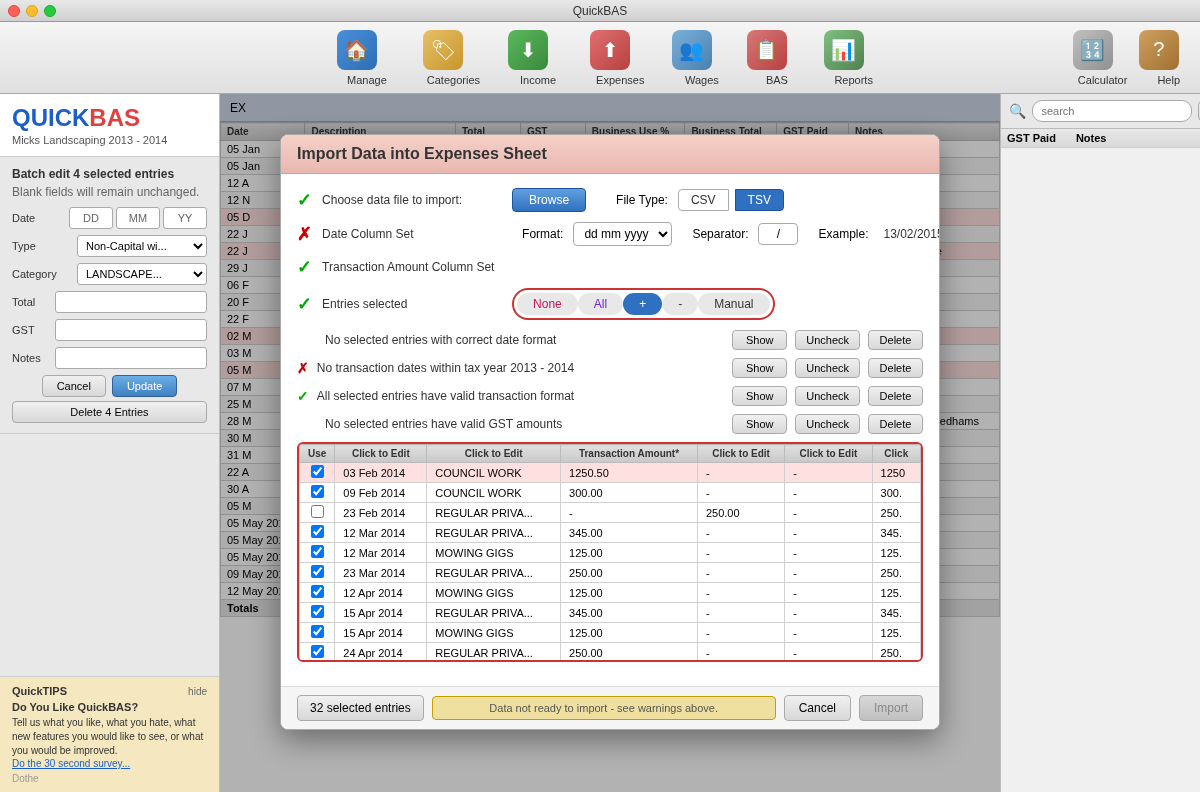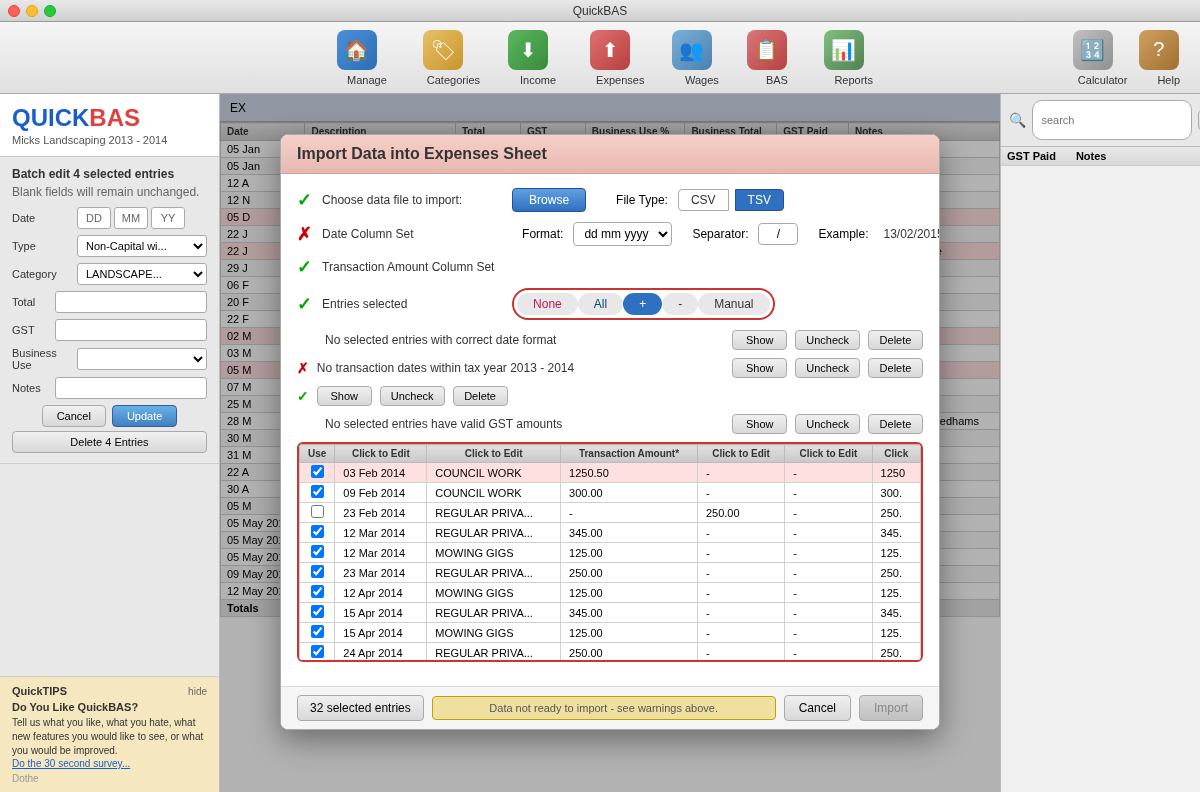--- a/index.html
+++ b/index.html
@@ -42,21 +42,21 @@
     .logo-text { font-size: 24px; font-weight: bold; }
     .logo-quick { color: #1a5fc8; }
     .logo-bas { color: #e04040; }
     .logo-subtitle { font-size: 11px; color: #555; margin-top: 2px; }
     .batch-edit-panel { padding: 10px 12px; background: #e8e8e8; border-bottom: 1px solid #ccc; }
     .batch-edit-title { font-size: 12px; font-weight: bold; color: #333; margin-bottom: 4px; }
     .batch-edit-sub { font-size: 12px; color: #666; margin-bottom: 8px; }
     .form-row { display: flex; align-items: center; margin-bottom: 6px; }
     .form-label { width: 65px; font-size: 11px; color: #333; }
     .date-inputs { display: flex; gap: 3px; }
-    .date-box { width: 34px; height: 22px; border: 1px solid #aaa; background: white; border-radius: 3px; text-align: center; font-size: 11px; color: #666; display: flex; align-items: center; justify-content: center; }
+    .date-box { width: 44px; height: 22px; border: 1px solid #aaa; background: white; border-radius: 3px; text-align: center; font-size: 11px; color: #666; display: flex; align-items: center; justify-content: center; }
     .form-select { height: 22px; border: 1px solid #aaa; background: white; border-radius: 3px; font-size: 11px; padding: 0 4px; flex: 1; }
     .form-input { height: 22px; border: 1px solid #aaa; background: white; border-radius: 3px; font-size: 11px; padding: 0 4px; flex: 1; }
     .btn-row { display: flex; gap: 6px; margin-top: 6px; justify-content: center; }
     .btn-cancel { padding: 4px 14px; background: linear-gradient(to bottom, #f0f0f0, #d8d8d8); border: 1px solid #aaa; border-radius: 4px; font-size: 11px; cursor: pointer; }
     .btn-update { padding: 4px 14px; background: linear-gradient(to bottom, #6ab0e8, #4080c0); border: 1px solid #3060a0; border-radius: 4px; font-size: 11px; color: white; cursor: pointer; }
     .btn-delete { padding: 4px 10px; background: linear-gradient(to bottom, #f0f0f0, #d8d8d8); border: 1px solid #aaa; border-radius: 4px; font-size: 11px; cursor: pointer; margin-top: 4px; width: 100%; }
 
     .quicktips { padding: 8px 12px; background: #f5e8c0; border-top: 1px solid #ccc; margin-top: auto; }
     .quicktips-header { display: flex; justify-content: space-between; align-items: center; margin-bottom: 4px; }
     .quicktips-title { font-size: 11px; font-weight: bold; color: #333; }
@@ -74,21 +74,21 @@
     .expenses-table th { background: linear-gradient(to bottom, #e8e8e8, #d0d0d0); border: 1px solid #bbb; padding: 3px 6px; text-align: left; font-size: 10px; color: #333; white-space: nowrap; position: sticky; top: 0; z-index: 1; }
     .expenses-table td { border: 1px solid #d0d0d0; padding: 2px 6px; white-space: nowrap; font-size: 11px; }
     .row-normal { background: white; }
     .row-alt { background: #f8f8f8; }
     .row-pink { background: #ffe0e0; }
     .row-total { background: #e8e8e8; font-weight: bold; }
 
     
     .right-panel { width: 200px; background: #f0f0f0; border-left: 1px solid #bbb; }
     .search-bar { display: flex; align-items: center; padding: 6px 8px; gap: 6px; background: #e8e8e8; border-bottom: 1px solid #bbb; }
-    .search-input { flex: 1; height: 40px; border: 1px solid #aaa; border-radius: 10px; padding: 0 8px; font-size: 11px; }
+    .search-input { flex: 1; height: 22px; border: 1px solid #aaa; border-radius: 10px; padding: 0 8px; font-size: 11px; }
     .print-btn { padding: 3px 10px; background: linear-gradient(to bottom, #f0f0f0, #d8d8d8); border: 1px solid #aaa; border-radius: 4px; font-size: 11px; cursor: pointer; }
     .col-header { padding: 3px 6px; font-size: 11px; font-weight: bold; border-bottom: 1px solid #ccc; background: linear-gradient(to bottom, #e8e8e8, #d8d8d8); display: flex; gap: 20px; }
 
     
     .modal-overlay { position: absolute; top: 0; left: 0; right: 0; bottom: 0; background: rgba(0,0,0,0.3); z-index: 100; display: flex; justify-content: center; align-items: flex-start; padding-top: 40px; }
     .modal { background: white; border-radius: 8px; width: 660px; box-shadow: 0 10px 30px rgba(0,0,0,0.4); border: 1px solid #aaa; overflow: hidden; }
     .modal-header { background: linear-gradient(to bottom, #f5d0c8, #e8b8b0); padding: 10px 16px; border-bottom: 1px solid #d0a0a0; }
     .modal-title { font-size: 16px; font-weight: bold; color: #333; }
     .modal-body { padding: 14px 16px; }
 
@@ -105,21 +105,21 @@
     .file-type-btn:first-child { border-radius: 4px 0 0 4px; }
     .file-type-btn:last-child { border-radius: 0 4px 4px 0; }
 
     .format-select { padding: 3px 6px; border: 1px solid #aaa; border-radius: 4px; font-size: 12px; background: white; }
     .separator-input { width: 40px; padding: 3px 6px; border: 1px solid #aaa; border-radius: 4px; font-size: 12px; text-align: center; }
     .example-text { font-size: 12px; color: #333; }
 
     .entries-row { display: flex; align-items: center; gap: 0; border: 2px solid #cc3333; border-radius: 20px; padding: 3px; }
     .entry-btn { padding: 4px 16px; border: none; cursor: pointer; font-size: 12px; border-radius: 14px; }
     .entry-btn-none { background: #e8e8e8; color: #be185d; }
-    .entry-btn-all { background: #e8e8e8; color: #0c4a6e; }
+    .entry-btn-all { background: #e8e8e8; color: #6d28d9; }
     .entry-btn-plus { background: #3070c0; color: white; }
     .entry-btn-minus { background: #e8e8e8; color: #333; }
     .entry-btn-manual { background: #e8e8e8; color: #333; }
 
     .status-row { display: flex; align-items: center; margin-bottom: 8px; gap: 8px; }
     .status-text { font-size: 12px; color: #333; flex: 1; }
     .status-btn { padding: 3px 10px; background: linear-gradient(to bottom, #f0f0f0, #d8d8d8); border: 1px solid #aaa; border-radius: 4px; font-size: 11px; cursor: pointer; min-width: 55px; }
 
     
     .import-table-container { border: 2px solid #cc3333; border-radius: 6px; margin-bottom: 10px; overflow: hidden; max-height: 220px; overflow-y: auto; }
@@ -224,26 +224,20 @@
           <option>LANDSCAPE...</option>
         </select>
       </div>
       <div class="form-row">
         <span class="form-label">Total</span>
         <input class="form-input" type="text" style="">
       </div>
       <div class="form-row">
         <span class="form-label">GST</span>
         <input class="form-input" type="text" style="">
-      </div>
-      <div class="form-row">
-        <span class="form-label">Business Use</span>
-        <select class="form-select">
-          <option></option>
-        </select>
       </div>
       <div class="form-row">
         <span class="form-label">Notes</span>
         <input class="form-input" type="text" style="">
       </div>
       <div class="btn-row">
         <button class="btn-cancel">Cancel</button>
         <button class="btn-update">Update</button>
       </div>
       <button class="btn-delete">Delete 4 Entries</button>
@@ -621,20 +615,21 @@
           </div>
           <div class="status-row">
             <span class="check-red" style="font-size:14px;">✗</span>
             <span class="status-text">No transaction dates within tax year 2013 - 2014</span>
             <button class="status-btn">Show</button>
             <button class="status-btn">Uncheck</button>
             <button class="status-btn">Delete</button>
           </div>
           <div class="status-row">
             <span class="check-green" style="font-size:14px;">✓</span>
+            <span class="status-text">All selected entries have valid transaction format</span>
             <button class="status-btn">Show</button>
             <button class="status-btn">Uncheck</button>
             <button class="status-btn">Delete</button>
           </div>
           <div class="status-row">
             <span style="width:20px;display:inline-block;"></span>
             <span class="status-text">No selected entries have valid GST amounts</span>
             <button class="status-btn">Show</button>
             <button class="status-btn">Uncheck</button>
             <button class="status-btn">Delete</button>

